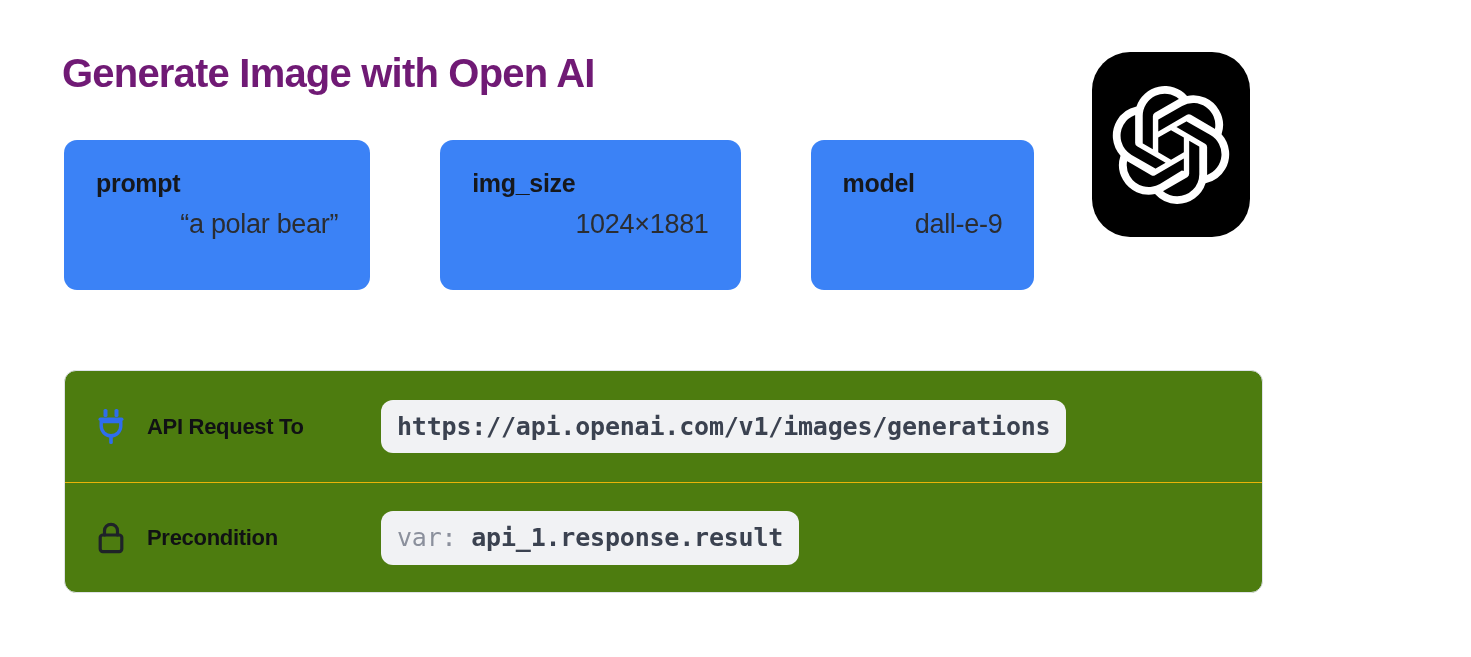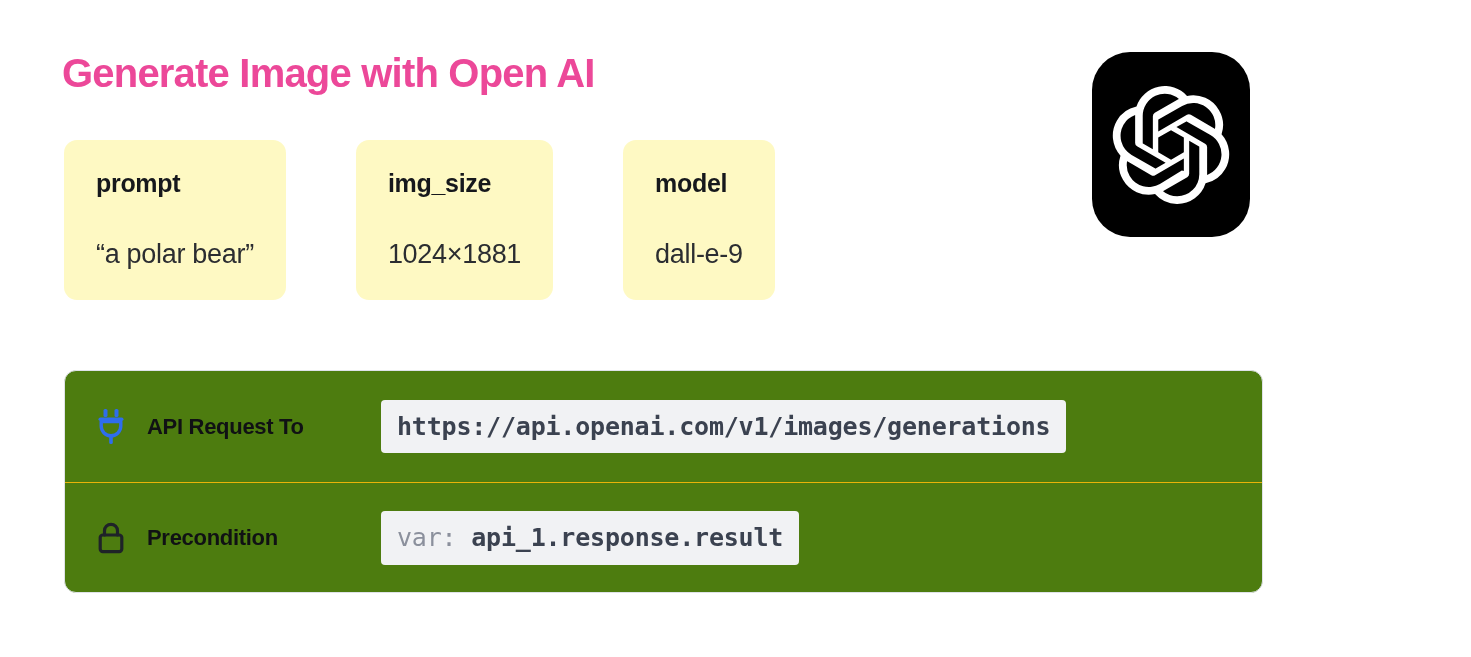--- a/index.html
+++ b/index.html
@@ -21,41 +21,41 @@
   }
 
   
   .page-title {
     position: absolute;
     left: 62px;
     top: 50px;
     font-size: 40px;
     font-weight: bold;
     letter-spacing: -0.8px;
-    color: #ec4899;
+    color: #701a75;
     line-height: 1.15;
     white-space: nowrap;
   }
 
   
   .chips {
     position: absolute;
     left: 64px;
     top: 140px;
     display: flex;
     align-items: flex-start;
     gap: 70px;
   }
   .chip {
-    background: #fef9c3;
+    background: #3b82f6;
     border-radius: 13px;
     padding: 28px 32px 30px 32px;
     min-height: 150px;
     display: flex;
-    flex-direction: column;
+    flex-direction: row;
     justify-content: flex-start;
   }
   .chip-key {
     font-size: 25px;
     font-weight: bold;
     color: #16181c;
     letter-spacing: -0.3px;
     line-height: 1.2;
     white-space: nowrap;
   }
@@ -120,21 +120,21 @@
     color: #101114;
     letter-spacing: -0.3px;
     white-space: nowrap;
     margin-right: 22px;
   }
   .row-label.w-api { width: 212px; }
   .row-label.w-pre { width: 212px; }
 
   .code-pill {
     background: #f1f2f4;
-    border-radius: 4px;
+    border-radius: 12px;
     padding: 11px 16px;
     font-family: "DejaVu Sans Mono", monospace;
     font-size: 25px;
     font-weight: bold;
     color: #3b4250;
     letter-spacing: -0.2px;
     white-space: nowrap;
     line-height: 1.25;
   }
   .code-pill .var-prefix {

